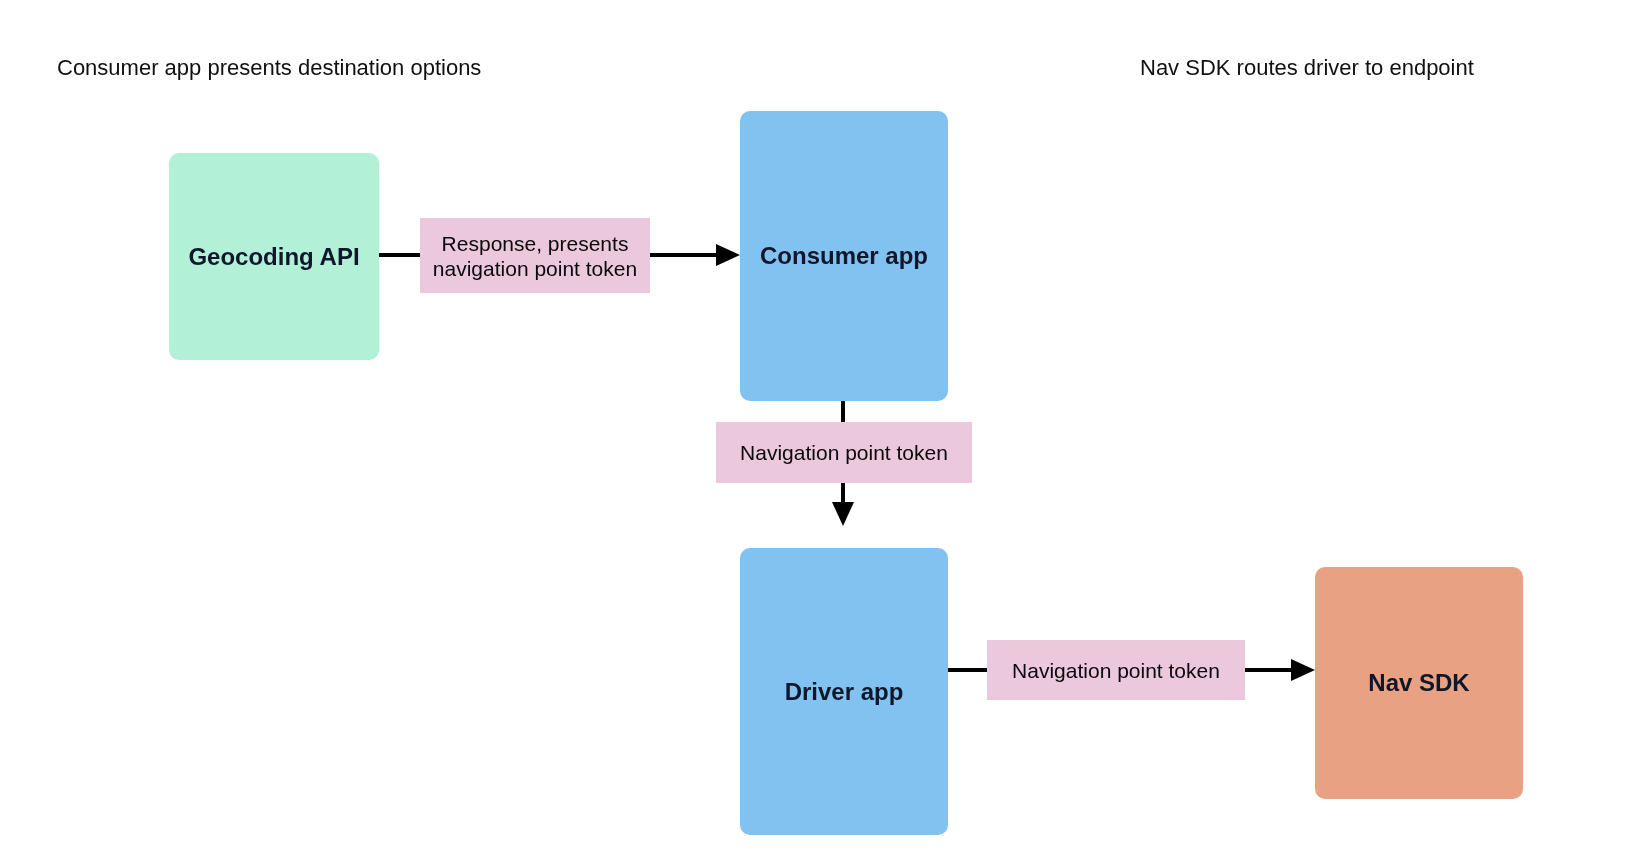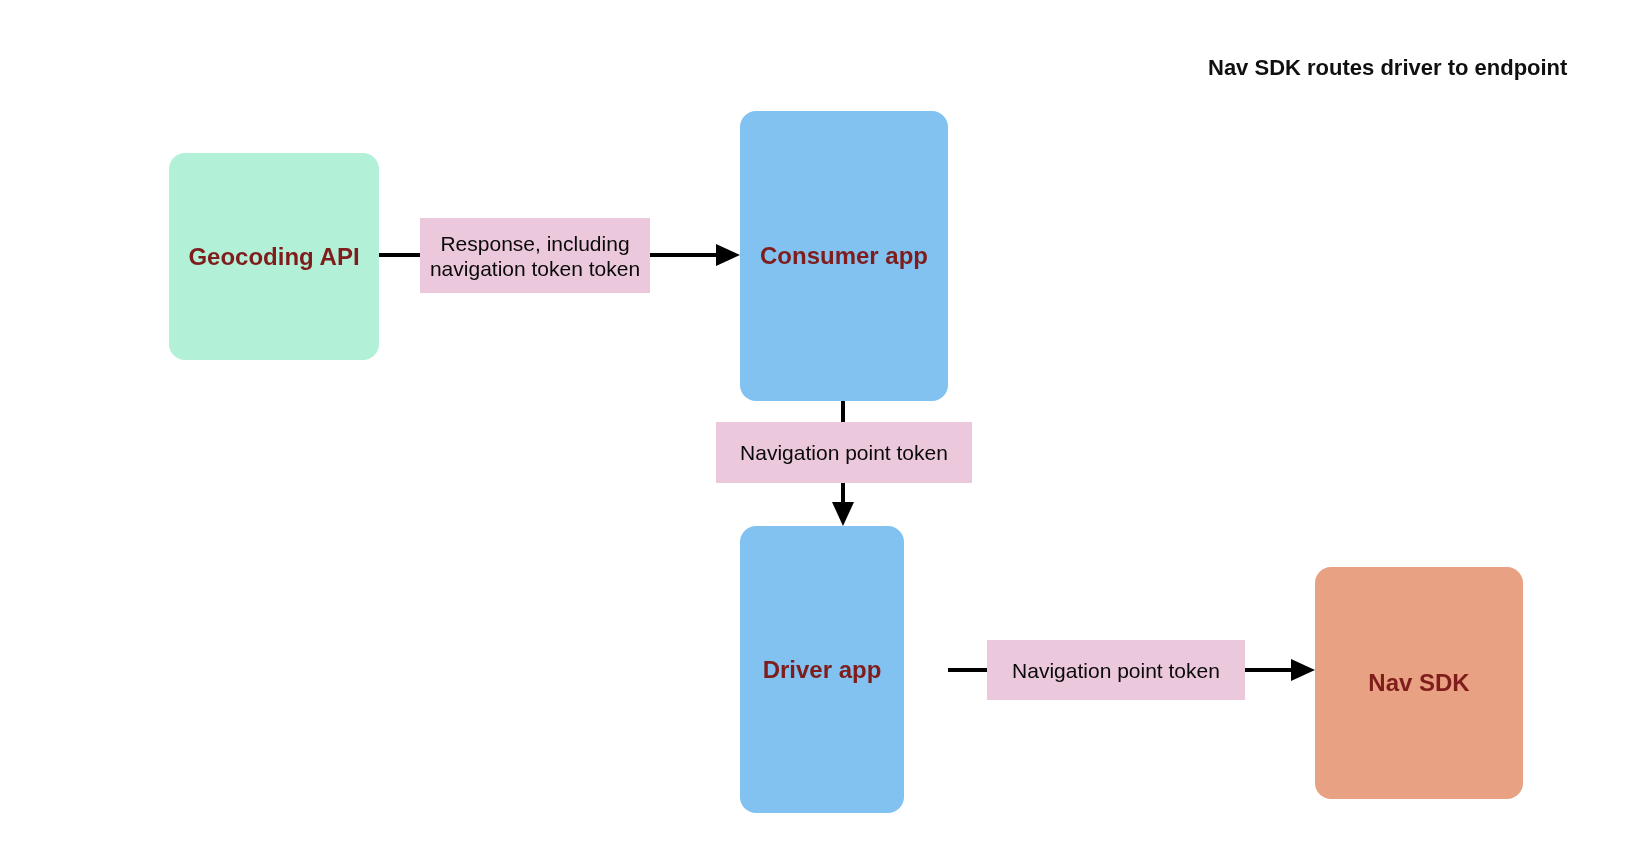--- a/index.html
+++ b/index.html
@@ -18,24 +18,24 @@
     font-weight: 400;
     color: #101010;
     white-space: nowrap;
   }
   .node {
     position: absolute;
     display: flex;
     align-items: center;
     justify-content: center;
     text-align: center;
-    border-radius: 16px;
+    border-radius: 10px;
     font-size: 24px;
     font-weight: 700;
-    color: #7f1d1d;
+    color: #0f172a;
   }
   .edge-label {
     position: absolute;
     display: flex;
     align-items: center;
     justify-content: center;
     text-align: center;
     font-size: 21px;
     font-weight: 400;
     color: #0a0a0a;
@@ -54,55 +54,56 @@
   .arrowhead-down {
     position: absolute;
     width: 0; height: 0;
     border-left: 11px solid transparent;
     border-right: 11px solid transparent;
     border-top: 24px solid #000000;
   }
   
   #node-geocoding { left: 169px; top: 153px; width: 210px; height: 207px; }
   #node-consumer  { left: 740px; top: 111px; width: 208px; height: 290px; }
-  #node-driver    { left: 740px; top: 526px; width: 164px; height: 287px; }
+  #node-driver    { left: 740px; top: 548px; width: 208px; height: 287px; }
   #node-navsdk    { left: 1315px; top: 567px; width: 208px; height: 232px; }
   
   #header-1 { left: 57px; }
   #header-2 { left: 702px; }
-  #header-3 { left: 1208px; font-weight: bold; }
+  #header-3 { left: 1140px; }
   
   #edge-label-1 { left: 420px; top: 218px; width: 230px; height: 75px; }
   #edge-label-2 { left: 716px; top: 422px; width: 256px; height: 61px; }
   #edge-label-3 { left: 987px; top: 640px; width: 258px; height: 60px; }
   
   #e1-seg-a { left: 379px; top: 253px; width: 41px; height: 4px; }
   #e1-seg-b { left: 650px; top: 253px; width: 66px; height: 4px; }
   #e1-head  { left: 716px; top: 244px; }
   #e2-seg-a { left: 841px; top: 401px; width: 4px; height: 21px; }
   #e2-seg-b { left: 841px; top: 483px; width: 4px; height: 19px; }
   #e2-head  { left: 832px; top: 502px; }
   #e3-seg-a { left: 948px; top: 668px; width: 39px; height: 4px; }
   #e3-seg-b { left: 1245px; top: 668px; width: 46px; height: 4px; }
   #e3-head  { left: 1291px; top: 659px; }
 </style>
 </head>
 <body>
 
 <div class="canvas">
 
+  <div class="col-header" id="header-1">Consumer app presents destination options</div>
   <div class="col-header" id="header-3">Nav SDK routes driver to endpoint</div>
 
   <div class="node" id="node-geocoding" style="background-color: rgb(178, 240, 216);">Geocoding API</div>
   <div class="node" id="node-consumer" style="background-color: rgb(130, 194, 241); text-align: right;">Consumer app</div>
   <div class="node" id="node-driver" style="background-color: rgb(130, 194, 241);">Driver app</div>
   <div class="node" id="node-navsdk" style="background-color: rgb(233, 161, 131);">Nav SDK</div>
 
   <div class="line" id="e1-seg-a"></div>
-  <div class="edge-label" id="edge-label-1" style="background-color: rgb(236, 200, 221);">Response, including navigation token token</div>
+  <div class="edge-label" id="edge-label-1" style="background-color: rgb(236, 200, 221);">Response, presents navigation point token</div>
   <div class="line" id="e1-seg-b"></div>
   <div class="arrowhead-right" id="e1-head"></div>
 
   <div class="line" id="e2-seg-a"></div>
   <div class="edge-label" id="edge-label-2" style="background-color: rgb(236, 200, 221);">Navigation point token</div>
   <div class="line" id="e2-seg-b"></div>
   <div class="arrowhead-down" id="e2-head"></div>
 
   <div class="line" id="e3-seg-a"></div>
   <div class="edge-label" id="edge-label-3" style="background-color: rgb(236, 200, 221);">Navigation point token</div>

